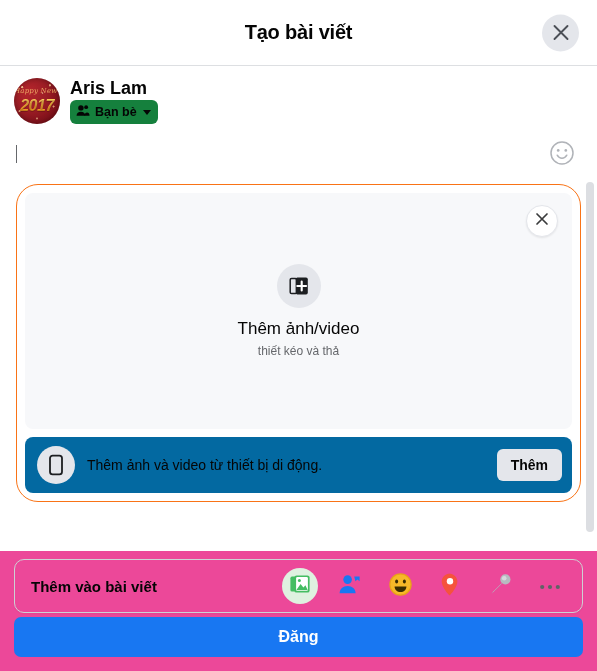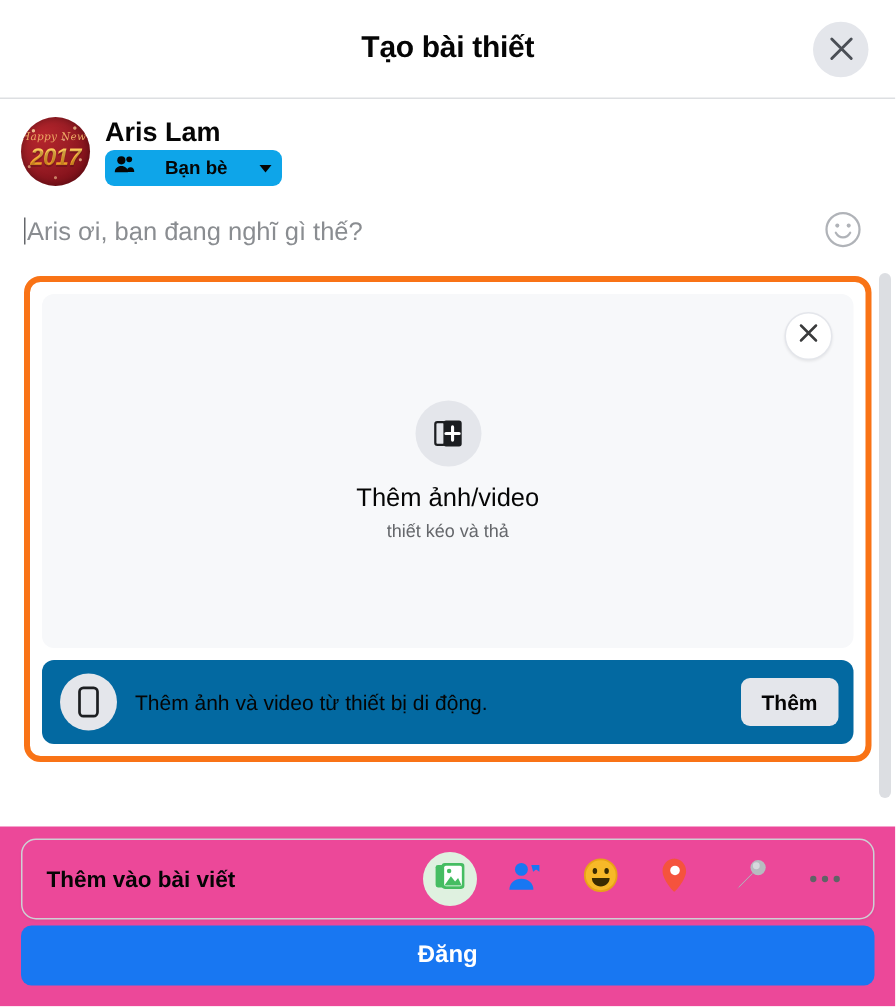--- a/index.html
+++ b/index.html
@@ -119,22 +119,22 @@
   }
   .author-name {
     font-size: 18px;
     font-weight: 700;
     color: #050505;
     line-height: 18px;
   }
   .privacy-pill {
     display: inline-flex;
     align-items: center;
-    gap: 20px;
-    background: #0ea5e9;
+    gap: 5px;
+    background: #15803d;
     border-radius: 6px;
     padding: 3px 7px 3px 6px;
     width: fit-content;
     cursor: pointer;
   }
   .privacy-label {
     font-size: 12.5px;
     font-weight: 700;
     color: #050505;
     line-height: 14px;
@@ -181,22 +181,22 @@
 
   
   .scroll-area {
     position: relative;
     flex: 1 1 auto;
     min-height: 0;
     padding: 12px 16px 0 16px;
     overflow: hidden;
   }
   .media-card {
-    border: 4px solid #f97316;
-    border-radius: 11px;
+    border: 1px solid #f97316;
+    border-radius: 22px;
     padding: 8px;
     background: #ffffff;
     position: relative;
   }
   .dropzone {
     position: relative;
     background: #f7f8fa;
     border-radius: 8px;
     height: 236px;
     display: flex;
@@ -344,21 +344,21 @@
     font-weight: 700;
     cursor: pointer;
   }
 </style>
 </head>
 <body>
 
 <div class="dialog">
 
   <div class="header">
-    <div class="header-title">Tạo bài thiết</div>
+    <div class="header-title">Tạo bài viết</div>
     <div class="close-btn">
       <span>
         <svg width="18" height="18" viewBox="0 0 18 18" aria-hidden="true">
           <path d="M2.5 2.5 L15.5 15.5 M15.5 2.5 L2.5 15.5" stroke="#4b4f56" stroke-width="1.9" stroke-linecap="round"></path>
         </svg>
       </span>
     </div>
   </div>
 
   <div class="author-row">
@@ -379,21 +379,21 @@
           </svg>
         </span>
         <span class="privacy-label">Bạn bè</span>
         <span class="caret"></span>
       </div>
     </div>
   </div>
 
   <div class="composer">
     <div class="composer-text">
-      <span class="caret-bar"></span><span>Aris ơi, bạn đang nghĩ gì thế?</span>
+      <span class="caret-bar"></span>
     </div>
     <div class="emoji-btn">
       <span>
         <svg width="26" height="26" viewBox="0 0 26 26" aria-hidden="true">
           <circle cx="13" cy="13" r="11" fill="none" stroke="#b0b3b8" stroke-width="1.5"></circle>
           <circle cx="9.2" cy="10.4" r="1.35" fill="#b0b3b8"></circle>
           <circle cx="16.8" cy="10.4" r="1.35" fill="#b0b3b8"></circle>
           <path d="M8.2 15.2c1.2 2.1 3 3.1 4.8 3.1s3.6-1 4.8-3.1" fill="none" stroke="#b0b3b8" stroke-width="1.5" stroke-linecap="round"></path>
         </svg>
       </span>

